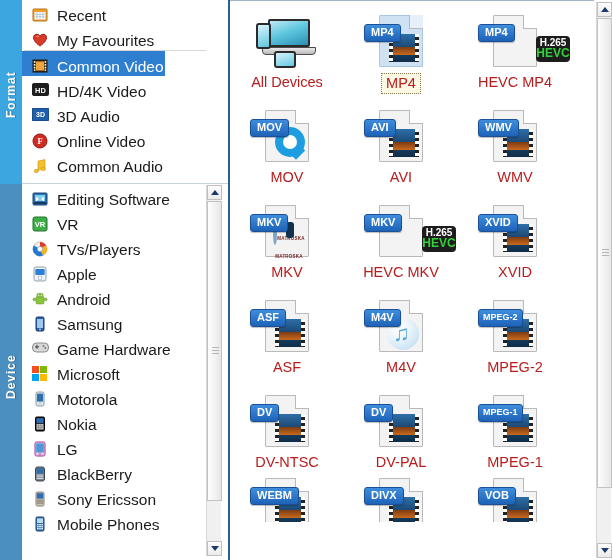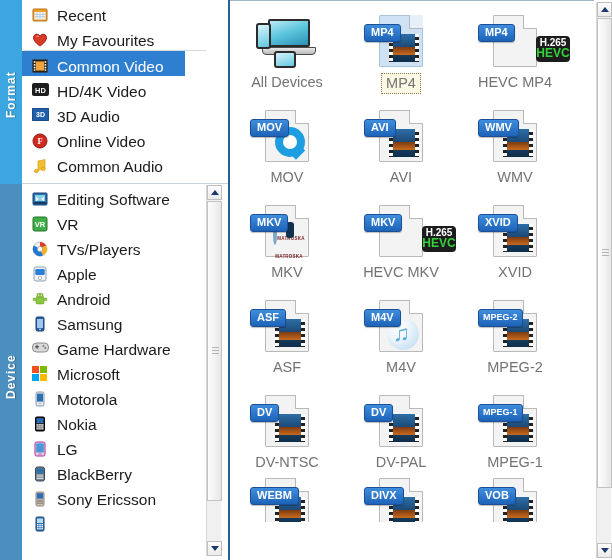--- a/index.html
+++ b/index.html
@@ -80,21 +80,21 @@
     display: inline-block;
     margin-left: 8px;
   }
   .cat-item .lbl {
     font-size: 15.5px;
     color: #1a1a1a;
     line-height: 18px;
   }
   .cat-item.selected {
     background: #2f7fd0;
-    width: 163px;
+    width: 143px;
   }
   .cat-item.selected .lbl { color: #ffffff; }
   .cat-sep {
     height: 1px; background: #d8d8d8;
     margin: 0 6px 0 2px;
   }
 
   
   .ico svg { display: block; }
 
@@ -169,21 +169,21 @@
     cursor: default;
   }
   .fmt .art {
     width: 66px; height: 60px;
     position: relative;
     display: flex; align-items: center; justify-content: center;
   }
   .fmt .cap {
     margin-top: 2px;
     font-size: 14.5px;
-    color: #737373;
+    color: #b91c1c;
     white-space: nowrap;
     padding: 1px 4px;
     line-height: 17px;
   }
   .fmt.selected .cap {
     background: #fdf8e3;
     border: 1px dotted #8a7a50;
   }
 
   
@@ -621,20 +621,21 @@
                 <rect x="9.4" y="8" width="1.6" height="1.4"></rect>
                 <rect x="5" y="10" width="1.6" height="1.4"></rect>
                 <rect x="7.2" y="10" width="1.6" height="1.4"></rect>
                 <rect x="9.4" y="10" width="1.6" height="1.4"></rect>
                 <rect x="5" y="12" width="1.6" height="1.4"></rect>
                 <rect x="7.2" y="12" width="1.6" height="1.4"></rect>
                 <rect x="9.4" y="12" width="1.6" height="1.4"></rect>
               </g>
             </svg>
           </span>
+          <span class="lbl">Mobile Phones</span>
         </div>
       </div>
   </div>
 
   <div class="vscroll" style="left:206px; top:185px; height:371px;">
     <div class="btn up">
       <span class="arrow up"></span>
     </div>
     <div class="thumb" style="top:16px; height:300px;">
       <span class="grip">

